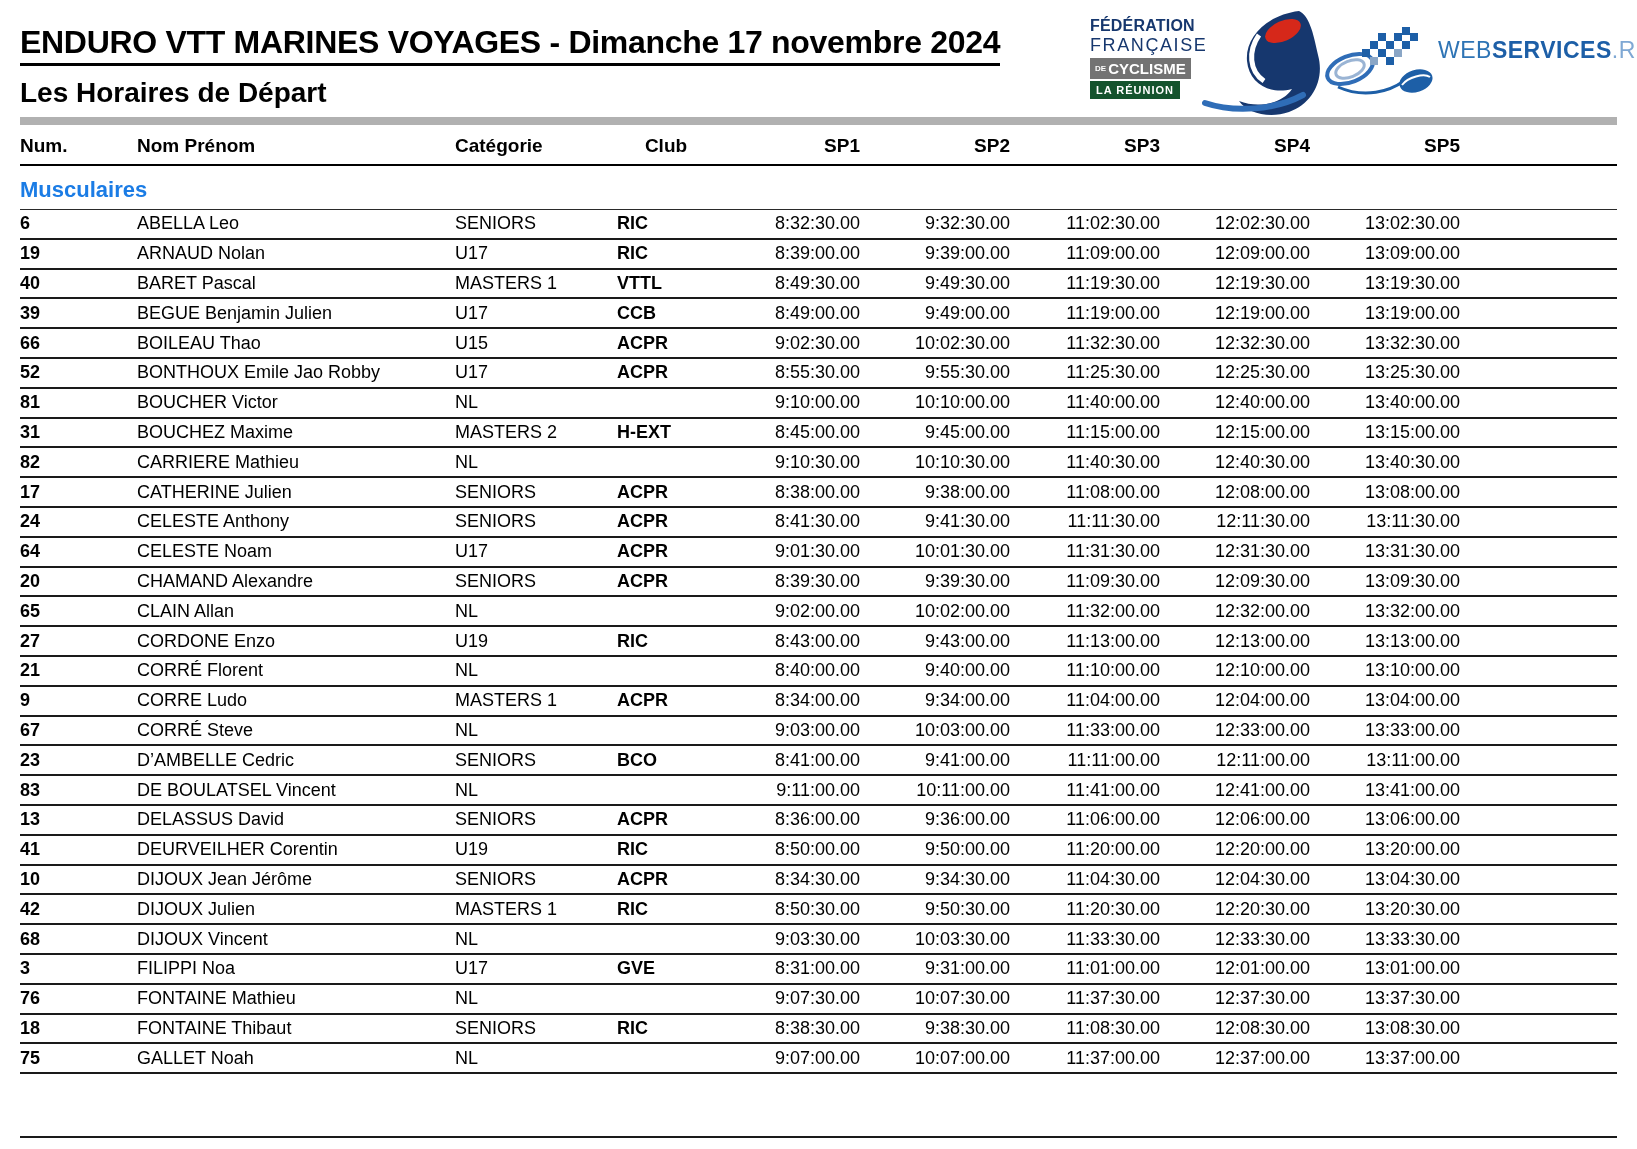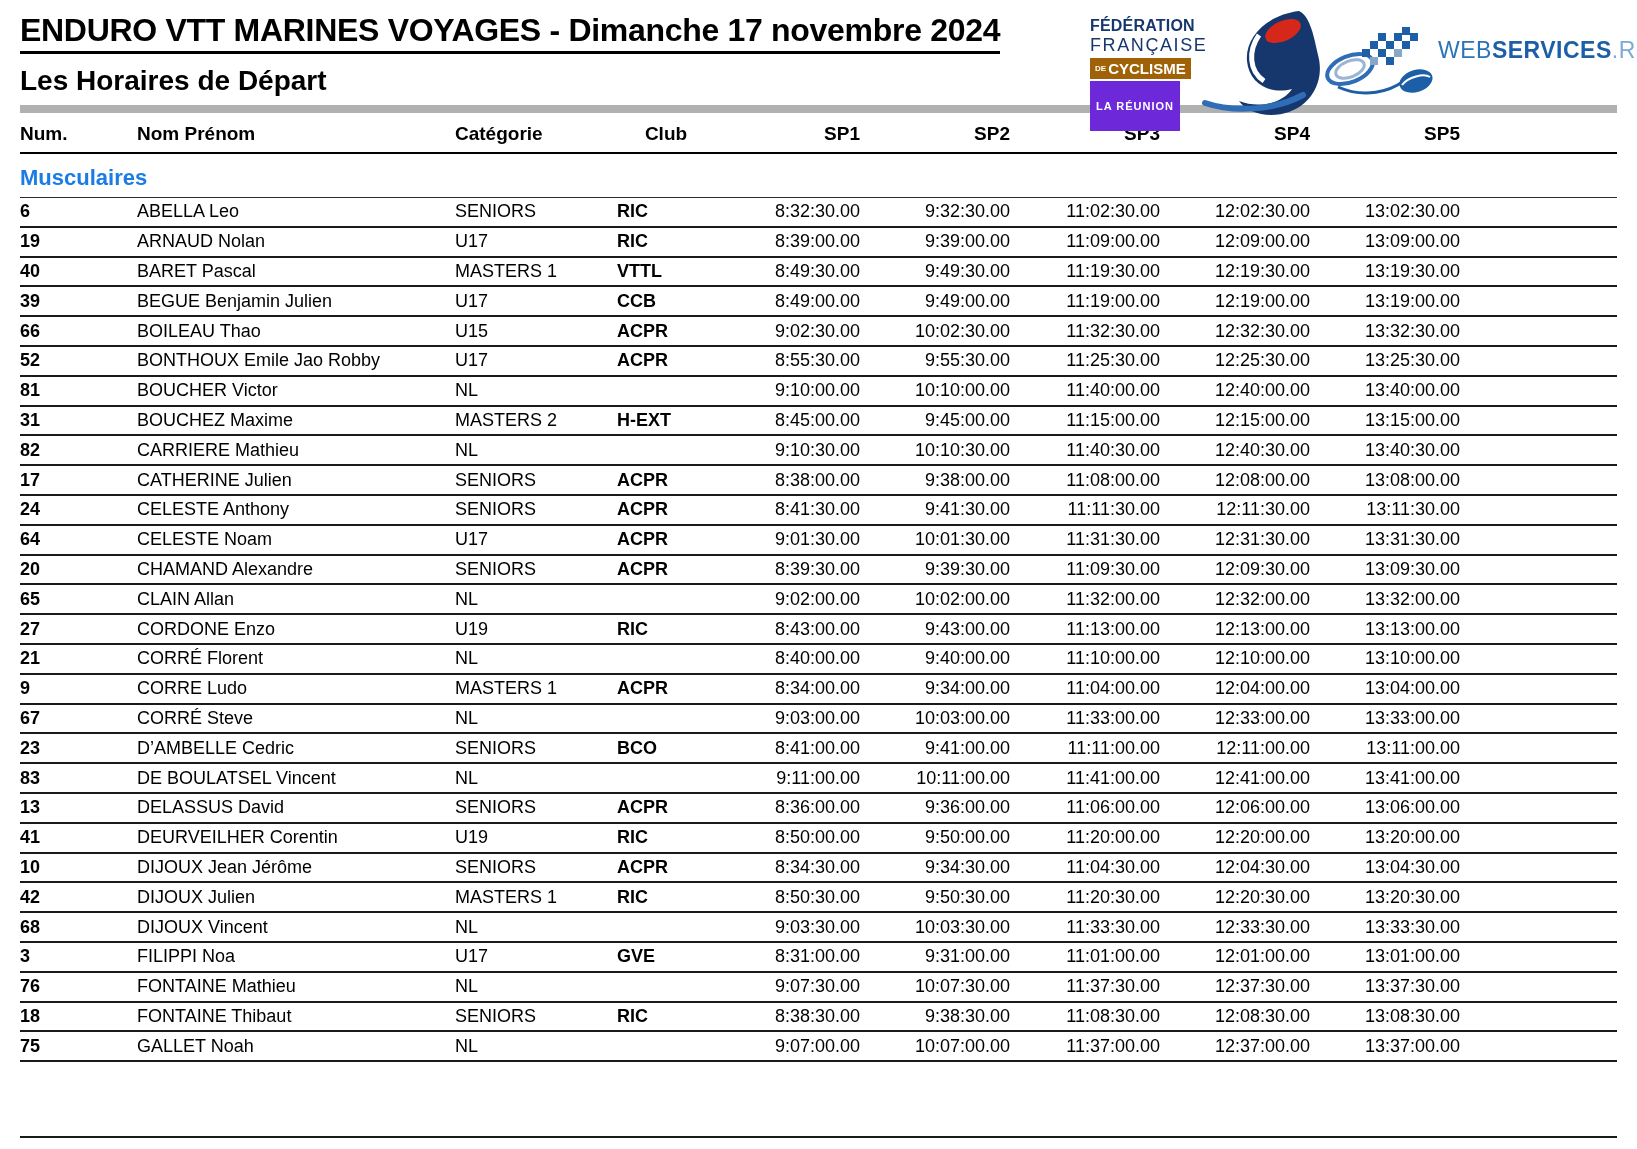--- a/index.html
+++ b/index.html
@@ -1,43 +1,43 @@
 <!DOCTYPE html>
 <html><head>
 <meta charset="utf-8">
 <style>
   * { margin:0; padding:0; box-sizing:border-box; }
   html,body { background:#ffffff; }
   body {
     width:1637px; height:1149px; position:relative; overflow:hidden;
     font-family:"Liberation Sans", sans-serif; color:#000;
   }
-  .page { position:absolute; left:20px; top:0; width:1597px; }
+  .page { position:absolute; left:20px; top:12px; width:1597px; }
 
   
   .doc-header { position:relative; height:105px; }
   .event-title {
     display:inline-block; margin-top:12px; font-size:32px; font-weight:bold;
     letter-spacing:-0.3px; white-space:nowrap;
     border-bottom:3px solid #000; padding-bottom:2px;
   }
   .doc-subtitle { margin-top:11px; font-size:28px; font-weight:bold; }
 
   .logos { position:absolute; left:1075px; top:5px; width:522px; height:100px; }
 
   .ffc-logo { position:absolute; left:15px; top:12px; width:230px; height:88px; }
   .ffc-text { position:absolute; left:0; top:0; width:110px; }
   .ffc-l1 { font-size:16px; font-weight:bold; color:#16376e; letter-spacing:0.2px; white-space:nowrap; }
   .ffc-l2 { font-size:18px; color:#16376e; letter-spacing:1.6px; white-space:nowrap; }
-  .ffc-l3 { margin-top:2px; background:#a16207; color:#fff; font-size:15px; font-weight:bold;
+  .ffc-l3 { margin-top:2px; background:#737373; color:#fff; font-size:15px; font-weight:bold;
             padding:2px 5px; white-space:nowrap; width:fit-content; }
   .ffc-de { display:inline-block; font-size:8px; line-height:0.9; vertical-align:middle;
             margin-right:2px; transform:translateY(-1px); }
-  .ffc-l4 { margin-top:2px; background:#6d28d9; color:#fff; font-size:11px; font-weight:bold;
-            letter-spacing:1px; padding:19px 6px; white-space:nowrap; width:fit-content; }
+  .ffc-l4 { margin-top:2px; background:#14532d; color:#fff; font-size:11px; font-weight:bold;
+            letter-spacing:1px; padding:3px 6px; white-space:nowrap; width:fit-content; }
   .ffc-cyclist { position:absolute; left:105px; top:-10px; }
 
   .ws-logo { position:absolute; left:245px; top:18px; width:277px; height:80px; }
   .ws-icon { position:absolute; left:0; top:2px; }
   .ws-text { position:absolute; left:118px; top:14px; font-size:23px; letter-spacing:0.5px; white-space:nowrap; }
   .ws-web      { color:#2e74b5; font-weight:normal; }
   .ws-services { color:#1d5fa7; font-weight:bold; }
   .ws-tld      { color:#7fa8d4; font-weight:normal; }
 
   .gray-bar { height:8px; background:#b1b1b1; margin-top:0; }

